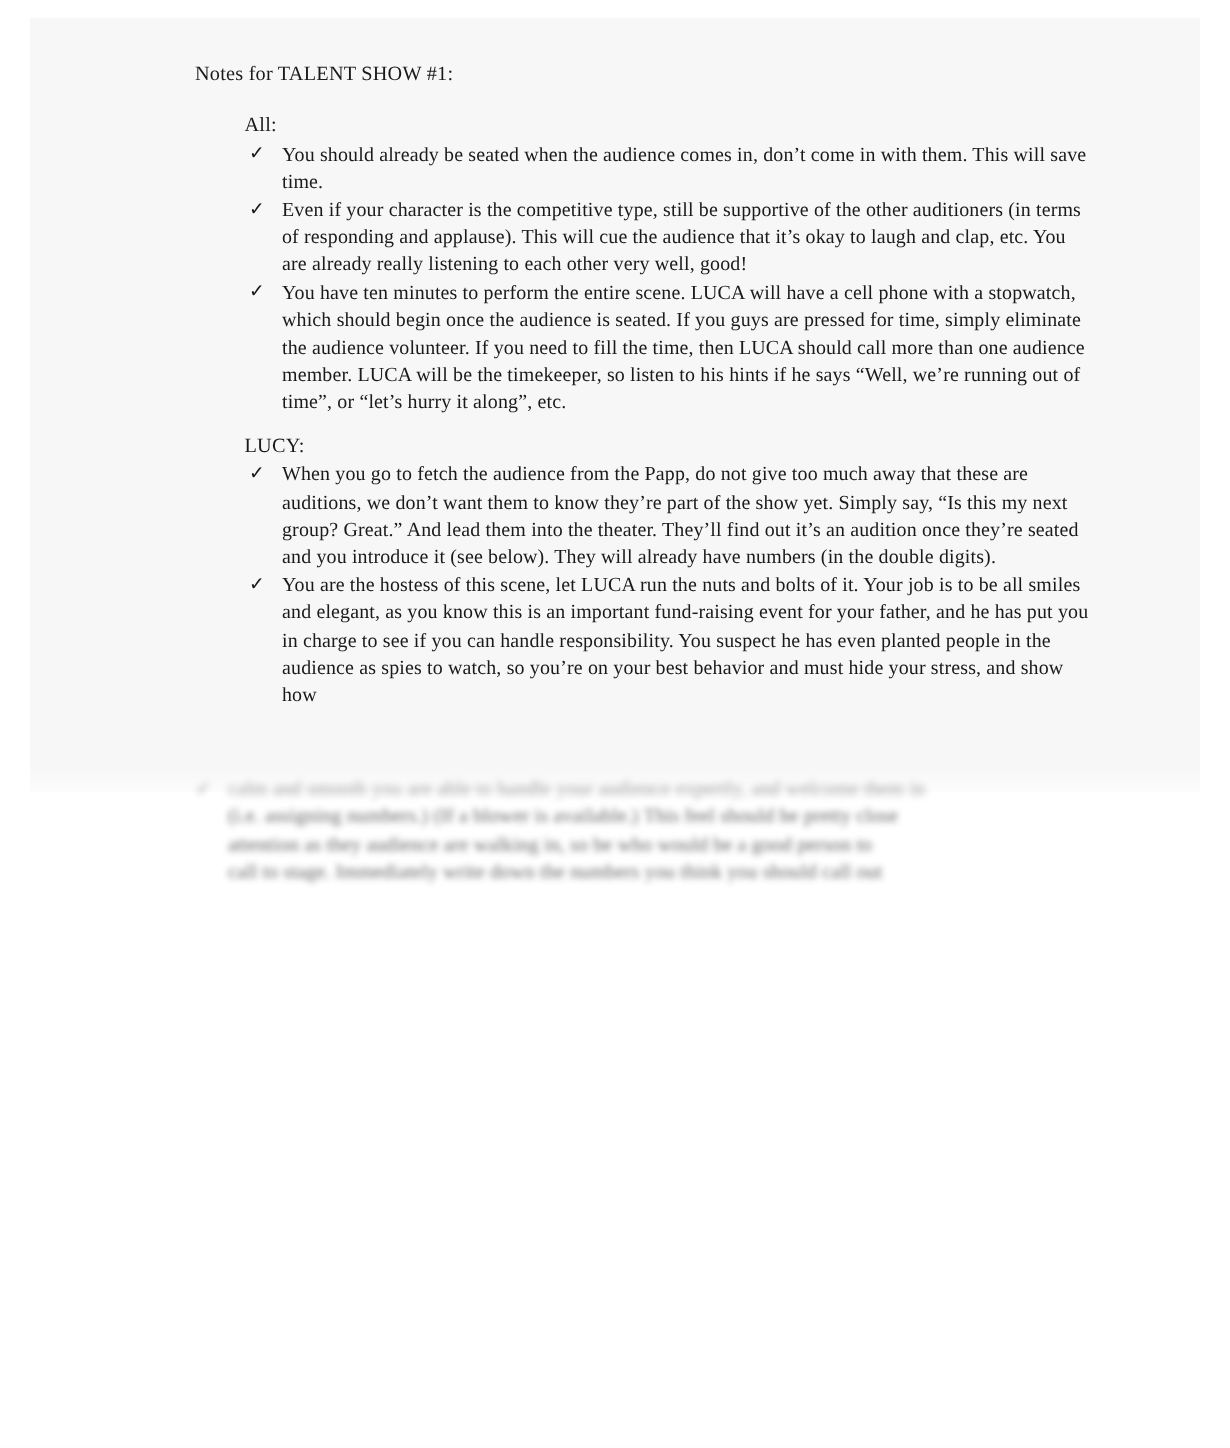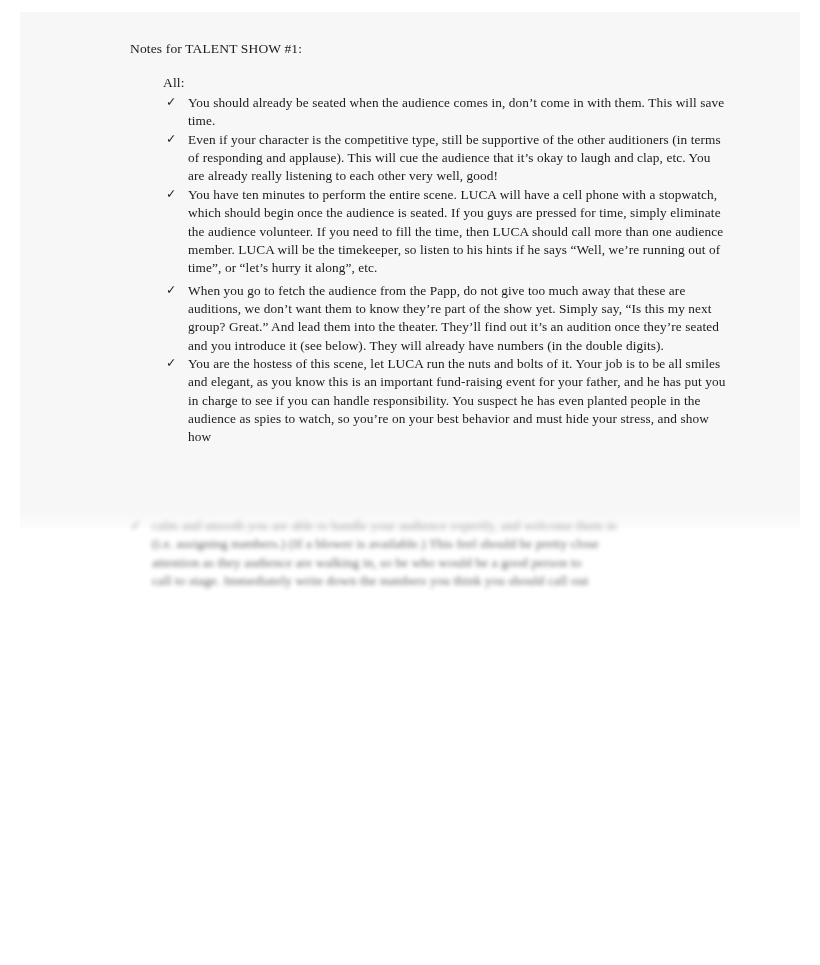--- a/index.html
+++ b/index.html
@@ -159,20 +159,21 @@
             <span>Even if your character is the competitive type, still be supportive of the other auditioners (in terms of responding and applause).  This will cue the audience that it’s okay to laugh and clap, etc.  You are already really listening to each other very well, good!</span>
           </li>
           <li>
             <span class="tick">✓</span>
             <span>You have ten minutes to perform the entire scene.  LUCA will have a cell phone with a stopwatch, which should begin once the audience is seated.  If you guys are pressed for time, simply eliminate the audience volunteer.  If you need to fill the time, then LUCA should call more than one audience member.  LUCA will be the timekeeper, so listen to his hints if he says “Well, we’re running out of time”, or “let’s hurry it along”, etc.</span>
           </li>
         </ul>
       </div>
 
       <div class="section">
+        <div class="section-head">LUCY:</div>
         <ul class="bullets">
           <li>
             <span class="tick">✓</span>
             <span>When you go to fetch the audience from the Papp, do not give too much away that these are auditions, we don’t want them to know they’re part of the show yet.  Simply say, “Is this my next group?  Great.”  And lead them into the theater.  They’ll find out it’s an audition once they’re seated and you introduce it (see below).  They will already have numbers (in the double digits).</span>
           </li>
           <li>
             <span class="tick">✓</span>
             <span>You are the hostess of this scene, let LUCA run the nuts and bolts of it.  Your job is to be all smiles and elegant, as you know this is an important fund-raising event for your father, and he has put you in charge to see if you can handle responsibility.  You suspect he has even planted people in the audience as spies to watch, so you’re on your best behavior and must hide your stress, and show how</span>
           </li>
         </ul>

